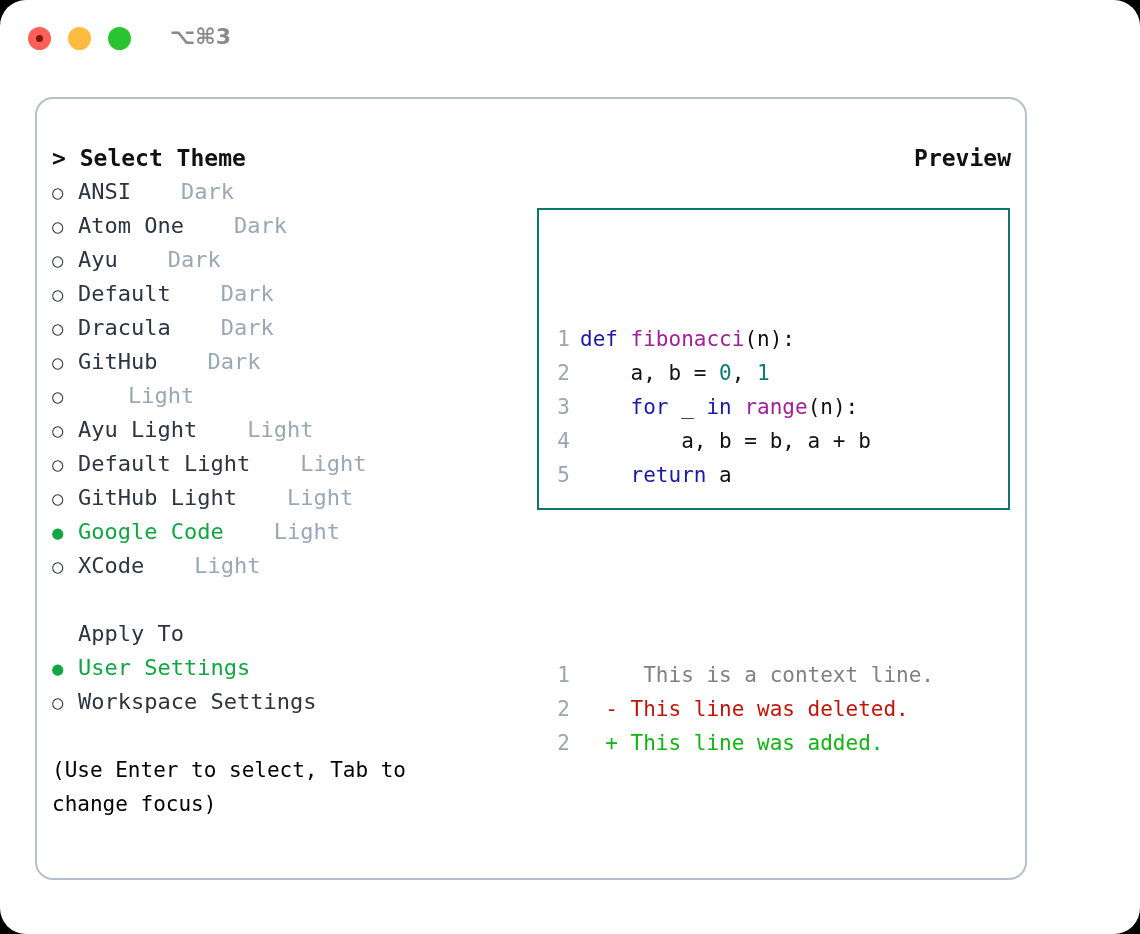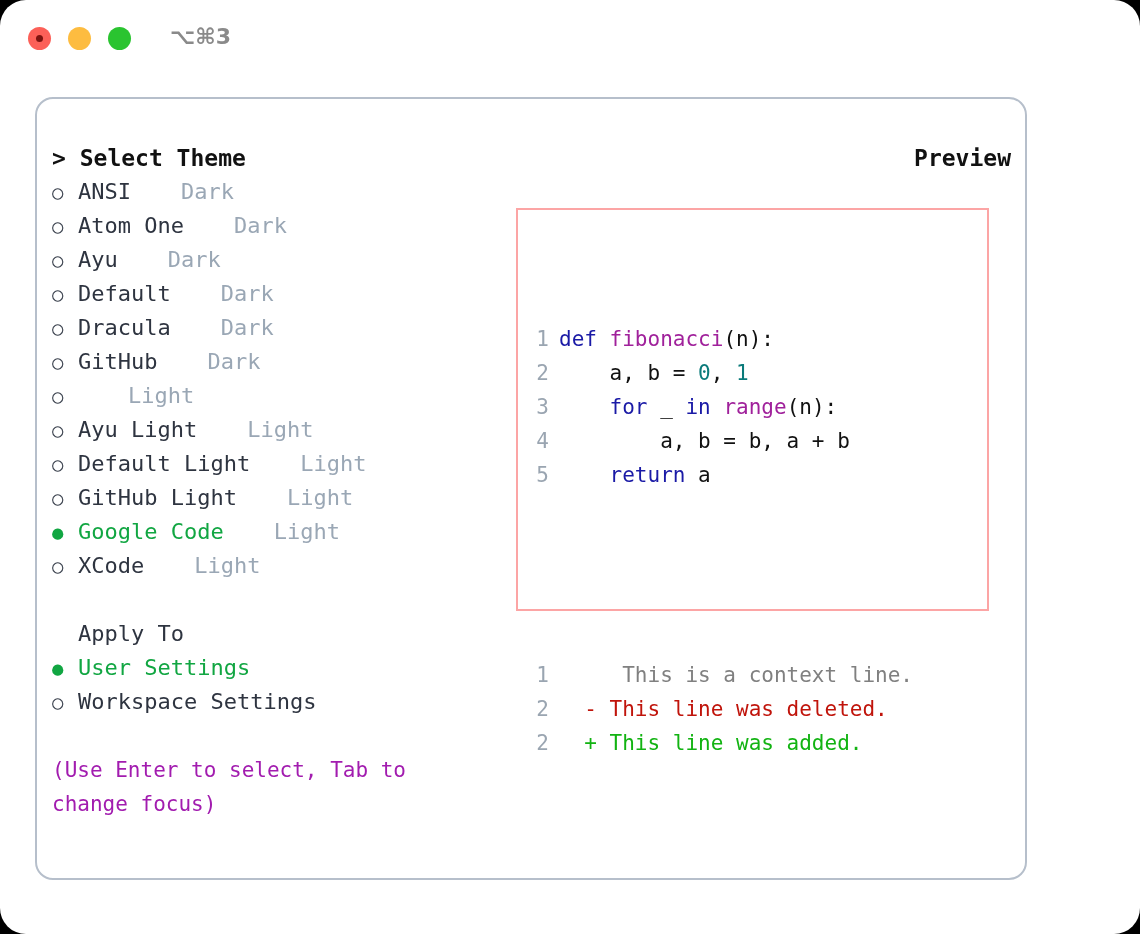--- a/index.html
+++ b/index.html
@@ -135,21 +135,21 @@
     color: #2e3440;
     line-height: 34px;
     height: 34px;
     padding-left: 26px;
     white-space: pre;
   }
 
   .hint {
     margin-top: 34px;
     font-size: 21px;
-    color: #a21caf;
+    color: #000000;
     line-height: 34px;
     width: 410px;
     white-space: normal;
   }
 
   
   .right {
     position: absolute;
     left: 479px;
     top: 42px;
@@ -160,25 +160,26 @@
     font-size: 23px;
     font-weight: 700;
     color: #111111;
     line-height: 34px;
     text-align: right;
   }
 
   .preview-box {
     margin-top: 33px;
     width: 473px;
-    height: 403px;
-    border: 2px solid #fca5a5;
+    height: 302px;
+    border: 2px solid #0f766e;
     box-sizing: border-box;
     background: #ffffff;
     position: relative;
+    margin-left: 21px;
   }
 
   .code {
     position: absolute;
     left: 17px;
     top: 44px;
     font-size: 21px;
     line-height: 34px;
     white-space: pre;
   }

